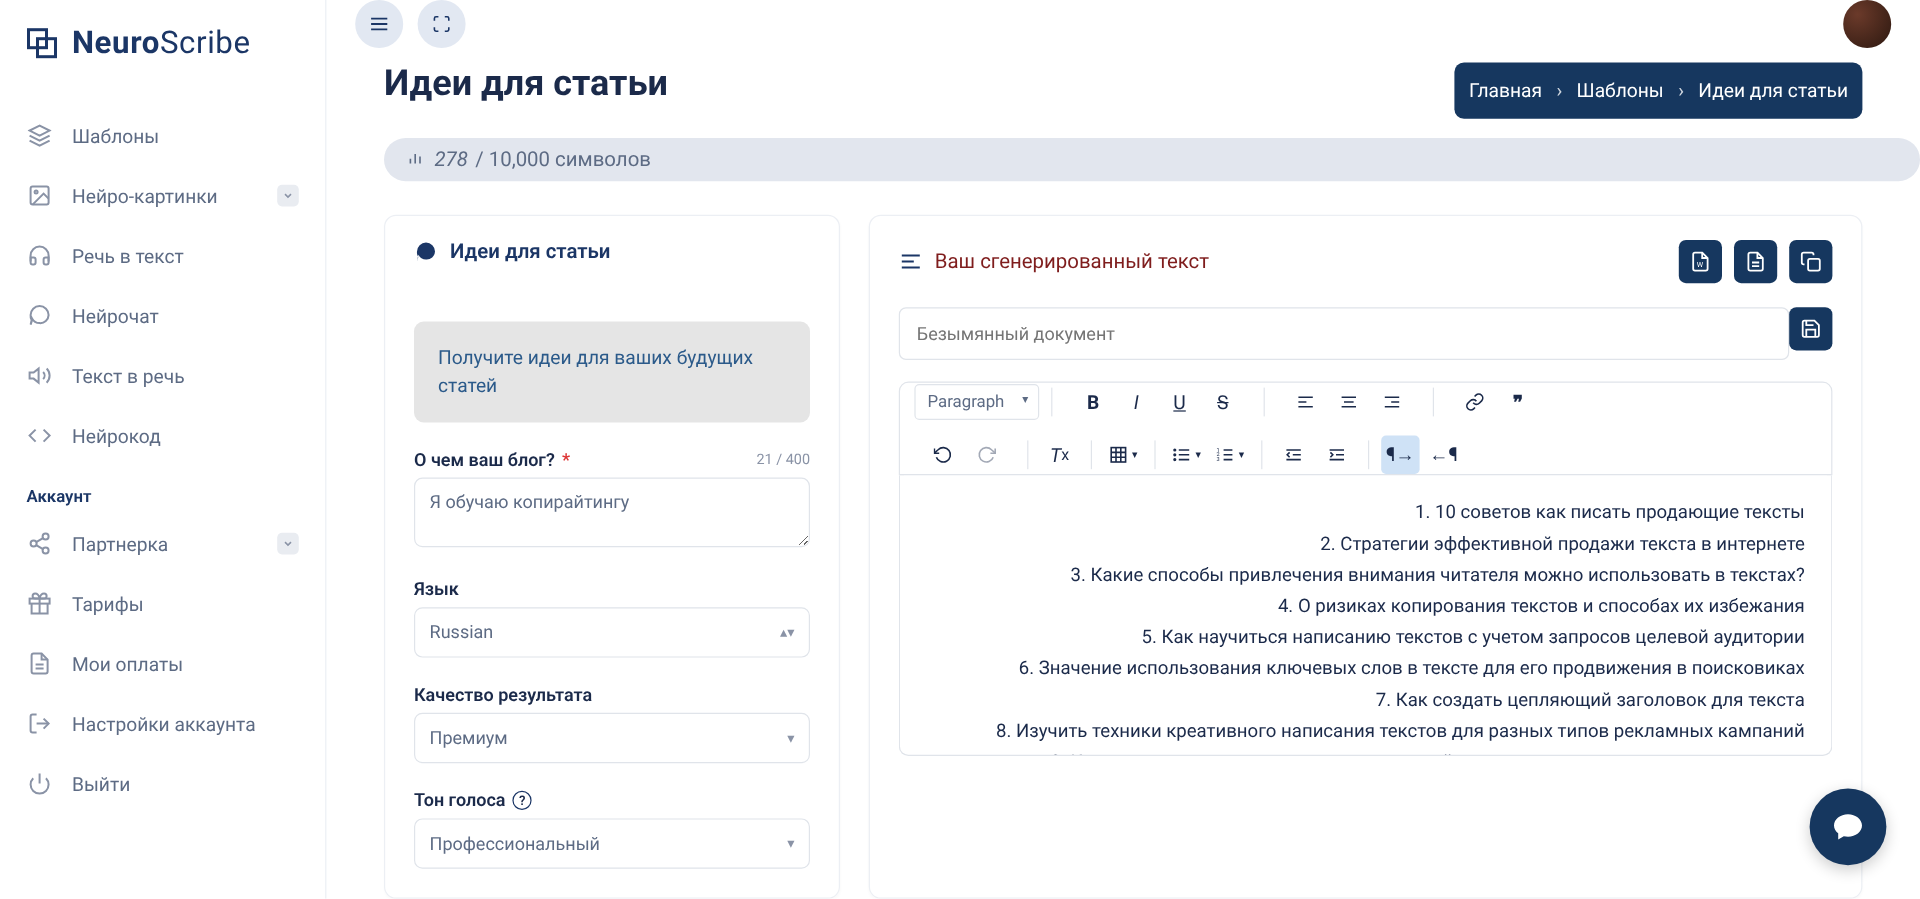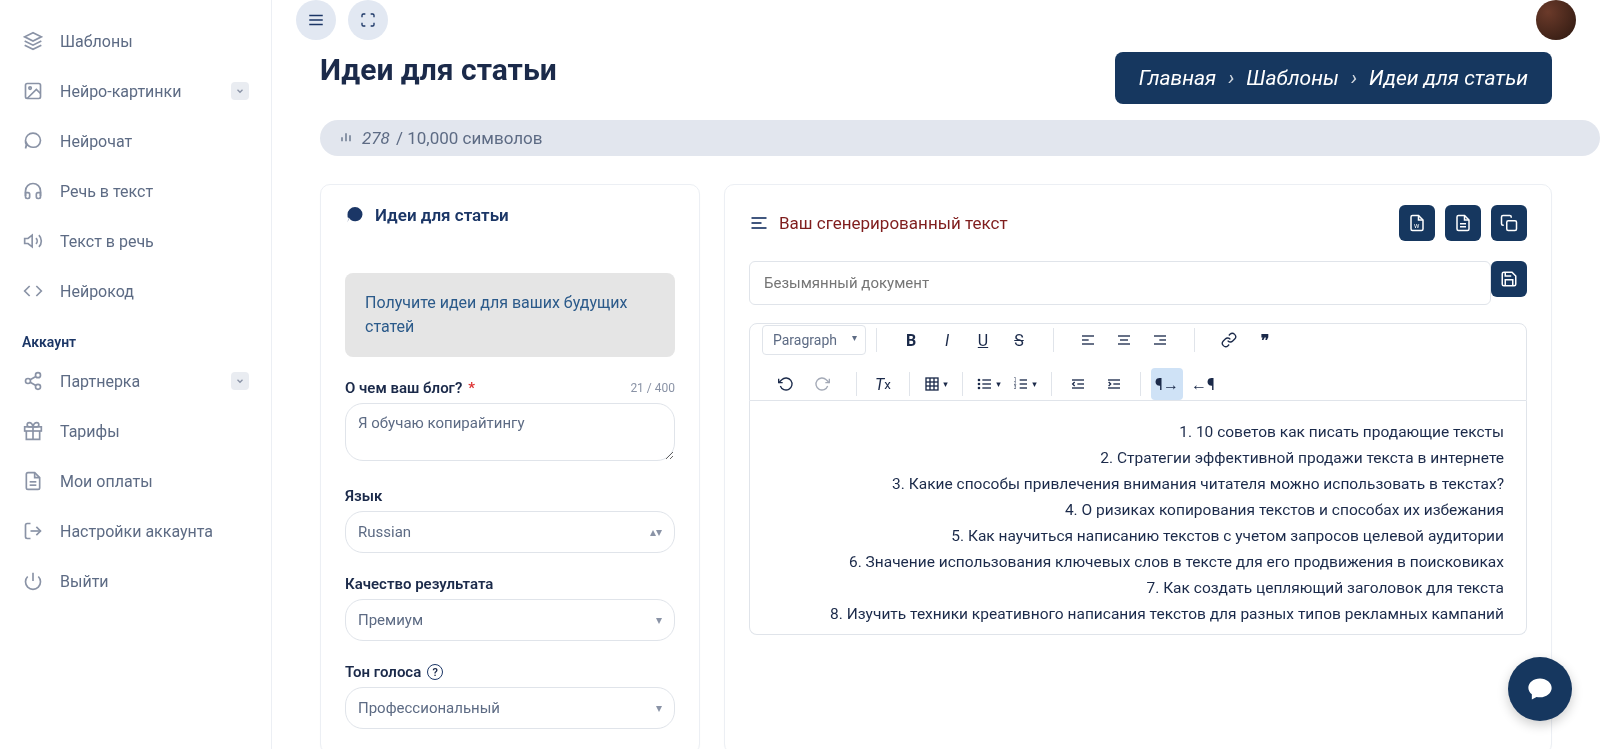--- a/index.html
+++ b/index.html
@@ -14,37 +14,37 @@
 .nav-item { display:flex; align-items:center; padding:10px 12px; border-radius:8px; color:#5d6b84; font-size:16px; cursor:pointer; margin-bottom:8px; }
 .nav-item .ic { width:22px; height:22px; margin-right:16px; display:flex; align-items:center; justify-content:center; }
 .nav-item .chev { margin-left:auto; width:18px; height:18px; background:#e9ecf1; border-radius:4px; display:flex; align-items:center; justify-content:center; }
 .nav-section { font-size:14px; color:#1b3666; font-weight:600; padding:14px 12px 10px; }
 .main { flex:1; display:flex; flex-direction:column; }
 .topbar { height:72px; display:flex; align-items:center; padding:0 24px; }
 .circle-btn { width:40px; height:40px; border-radius:50%; background:#e2e8f2; display:flex; align-items:center; justify-content:center; margin-right:12px; cursor:pointer; color:#1b3666; }
 .avatar { width:40px; height:40px; border-radius:50%; background:radial-gradient(circle at 30% 30%, #6b3a2a, #2c1810); margin-left:auto; cursor:pointer; }
 .header-row { display:flex; align-items:flex-start; padding:12px 48px 0; }
 .page-title { font-size:30px; font-weight:700; color:#1b2a4a; }
-.bc { margin-left:auto; background:#16375f; color:#fff; border-radius:8px; padding:14px 24px; display:flex; align-items:center; font-size:21px;font-style:italic; }
+.bc { margin-left:auto; background:#16375f; color:#fff; border-radius:8px; padding:14px 12px; display:flex; align-items:center; font-size:16px; }
 .bc .sep { margin:0 12px; opacity:.8; }
 .char-pill { margin:16px 0 0 48px; display:inline-flex; align-items:flex-start; background:#e2e6ee; border-radius:22px; padding:8px 18px; color:#5d6b84; font-size:17px; }
 .char-pill .cur { font-style:italic; color:#5d6b84; margin-right:2px; }
 .content { display:flex; gap:24px; padding:28px 48px 0; }
 .card { background:#fff; border:1px solid #eceff4; border-radius:10px; box-shadow:0 1px 2px rgba(0,0,0,.02); }
 .card-left { width:380px; }
 .card-right { flex:1; }
 .card-hd { padding:20px 24px; display:flex; align-items:center; }
 .card-hd-title { font-size:17px; font-weight:600; color:#1b3666; margin-left:10px; }
 .card-hd-right-title { font-size:17px; font-weight:400; color:#7f1d1d; margin-left:10px; flex:1; }
 .card-body { padding:0 24px 24px; }
 .info-box { background:#e5e5e5; border-radius:8px; padding:18px 20px; color:#2b5a8a; font-size:16px; line-height:1.5; margin-top:28px; }
 .form-label { font-size:15px; font-weight:600; margin-top:22px; display:flex; align-items:center; }
 .req { color:#d33; margin-left:6px; }
 .counter { margin-left:auto; font-size:12px; color:#8a93a6; font-weight:400;text-align:center; }
-textarea.inpt, .sel { width:100%; border:1px solid #e0e4ea; border-radius:18px; padding:10px 12px; font-size:15px; color:#5d6b84; margin-top:6px; font-family:inherit; background:#fff; }
+textarea.inpt, .sel { width:100%; border:1px solid #e0e4ea; border-radius:7px; padding:10px 12px; font-size:15px; color:#5d6b84; margin-top:6px; font-family:inherit; background:#fff; }
 textarea.inpt { resize:vertical; height:58px; }
 .sel { height:42px; display:flex; align-items:center; justify-content:space-between; cursor:pointer; }
 .sel .caret { color:#8a93a6; font-size:12px; }
 .help-ic { width:16px; height:16px; border-radius:50%; border:1.5px solid #1b3666; display:inline-flex; align-items:center; justify-content:center; font-size:11px; margin-left:6px; }
 .action-btns { display:flex; gap:10px; margin-left:auto; }
 .sq-btn { width:36px; height:36px; background:#16375f; color:#fff; border-radius:6px; display:flex; align-items:center; justify-content:center; cursor:pointer; }
 .doc-row { padding:0 24px 18px; display:flex; }
 .doc-input { flex:1; border:1px solid #e0e4ea; border-radius:6px; padding:12px 14px; font-size:15px; color:#8a93a6; }
 .toolbar { border:1px solid #e0e4ea; border-radius:8px 8px 0 0; margin:0 24px; padding:0 12px; display:flex; flex-wrap:wrap; align-items:center; gap:4px; }
 .tb-sel { border:1px solid #e0e4ea; border-radius:4px; padding:6px 28px 6px 10px; font-size:14px; color:#5d6b84; cursor:pointer; position:relative; }
@@ -58,20 +58,27 @@
 .editor ol { list-style-position:inside; padding-left:0; }
 .editor li { padding:1px 0;text-align:right; }
 .fab { position:absolute; right:28px; bottom:28px; width:64px; height:64px; border-radius:50%; background:#16375f; display:flex; align-items:center; justify-content:center; cursor:pointer; box-shadow:0 4px 12px rgba(0,0,0,.2); }
 svg { display:block; }
 </style>
 </head>
 <body>
 
 <div class="app">
   <aside class="sidebar">
+    <div class="logo-row">
+      <svg class="logo-icon" viewBox="0 0 24 24" fill="none" stroke="#1b3666" stroke-width="2">
+          <rect x="3" y="3" width="12" height="12"></rect>
+          <rect x="9" y="9" width="12" height="12"></rect>
+        </svg>
+      <span class="logo-text"><b>Neuro</b><span>Scribe</span></span>
+    </div>
     <nav class="nav">
       <div class="nav-item">
         <span class="ic">
             <svg width="20" height="20" viewBox="0 0 24 24" fill="none" stroke="#8a93a6" stroke-width="2">
               <polygon points="12 2 2 7 12 12 22 7 12 2"></polygon>
               <polyline points="2 17 12 22 22 17"></polyline>
               <polyline points="2 12 12 17 22 12"></polyline>
             </svg>
           </span>
         <span>Шаблоны</span>
@@ -87,33 +94,33 @@
         <span>Нейро-картинки</span>
         <span class="chev">
             <svg width="10" height="10" viewBox="0 0 24 24" fill="none" stroke="#8a93a6" stroke-width="3">
               <polyline points="6 9 12 15 18 9"></polyline>
             </svg>
           </span>
       </div>
       <div class="nav-item">
         <span class="ic">
             <svg width="20" height="20" viewBox="0 0 24 24" fill="none" stroke="#8a93a6" stroke-width="2">
-              <path d="M21 11.5a8.38 8.38 0 0 1-9 8 8.5 8.5 0 0 1-7.6-4.7L3 21l1.3-3.9A8.38 8.38 0 0 1 3 11.5a8.5 8.5 0 0 1 18 0z"></path>
-            </svg>
-          </span>
-        <span>Нейрочат</span>
-      </div>
-      <div class="nav-item">
-        <span class="ic">
-            <svg width="20" height="20" viewBox="0 0 24 24" fill="none" stroke="#8a93a6" stroke-width="2">
               <path d="M3 18v-6a9 9 0 0 1 18 0v6"></path>
               <path d="M21 19a2 2 0 0 1-2 2h-1a2 2 0 0 1-2-2v-3a2 2 0 0 1 2-2h3zM3 19a2 2 0 0 0 2 2h1a2 2 0 0 0 2-2v-3a2 2 0 0 0-2-2H3z"></path>
             </svg>
           </span>
         <span>Речь в текст</span>
+      </div>
+      <div class="nav-item">
+        <span class="ic">
+            <svg width="20" height="20" viewBox="0 0 24 24" fill="none" stroke="#8a93a6" stroke-width="2">
+              <path d="M21 11.5a8.38 8.38 0 0 1-9 8 8.5 8.5 0 0 1-7.6-4.7L3 21l1.3-3.9A8.38 8.38 0 0 1 3 11.5a8.5 8.5 0 0 1 18 0z"></path>
+            </svg>
+          </span>
+        <span>Нейрочат</span>
       </div>
       <div class="nav-item">
         <span class="ic">
             <svg width="20" height="20" viewBox="0 0 24 24" fill="none" stroke="#8a93a6" stroke-width="2">
               <polygon points="11 5 6 9 2 9 2 15 6 15 11 19 11 5"></polygon>
               <path d="M15.54 8.46a5 5 0 0 1 0 7.07M19.07 4.93a10 10 0 0 1 0 14.14"></path>
             </svg>
           </span>
         <span>Текст в речь</span>
       </div>

